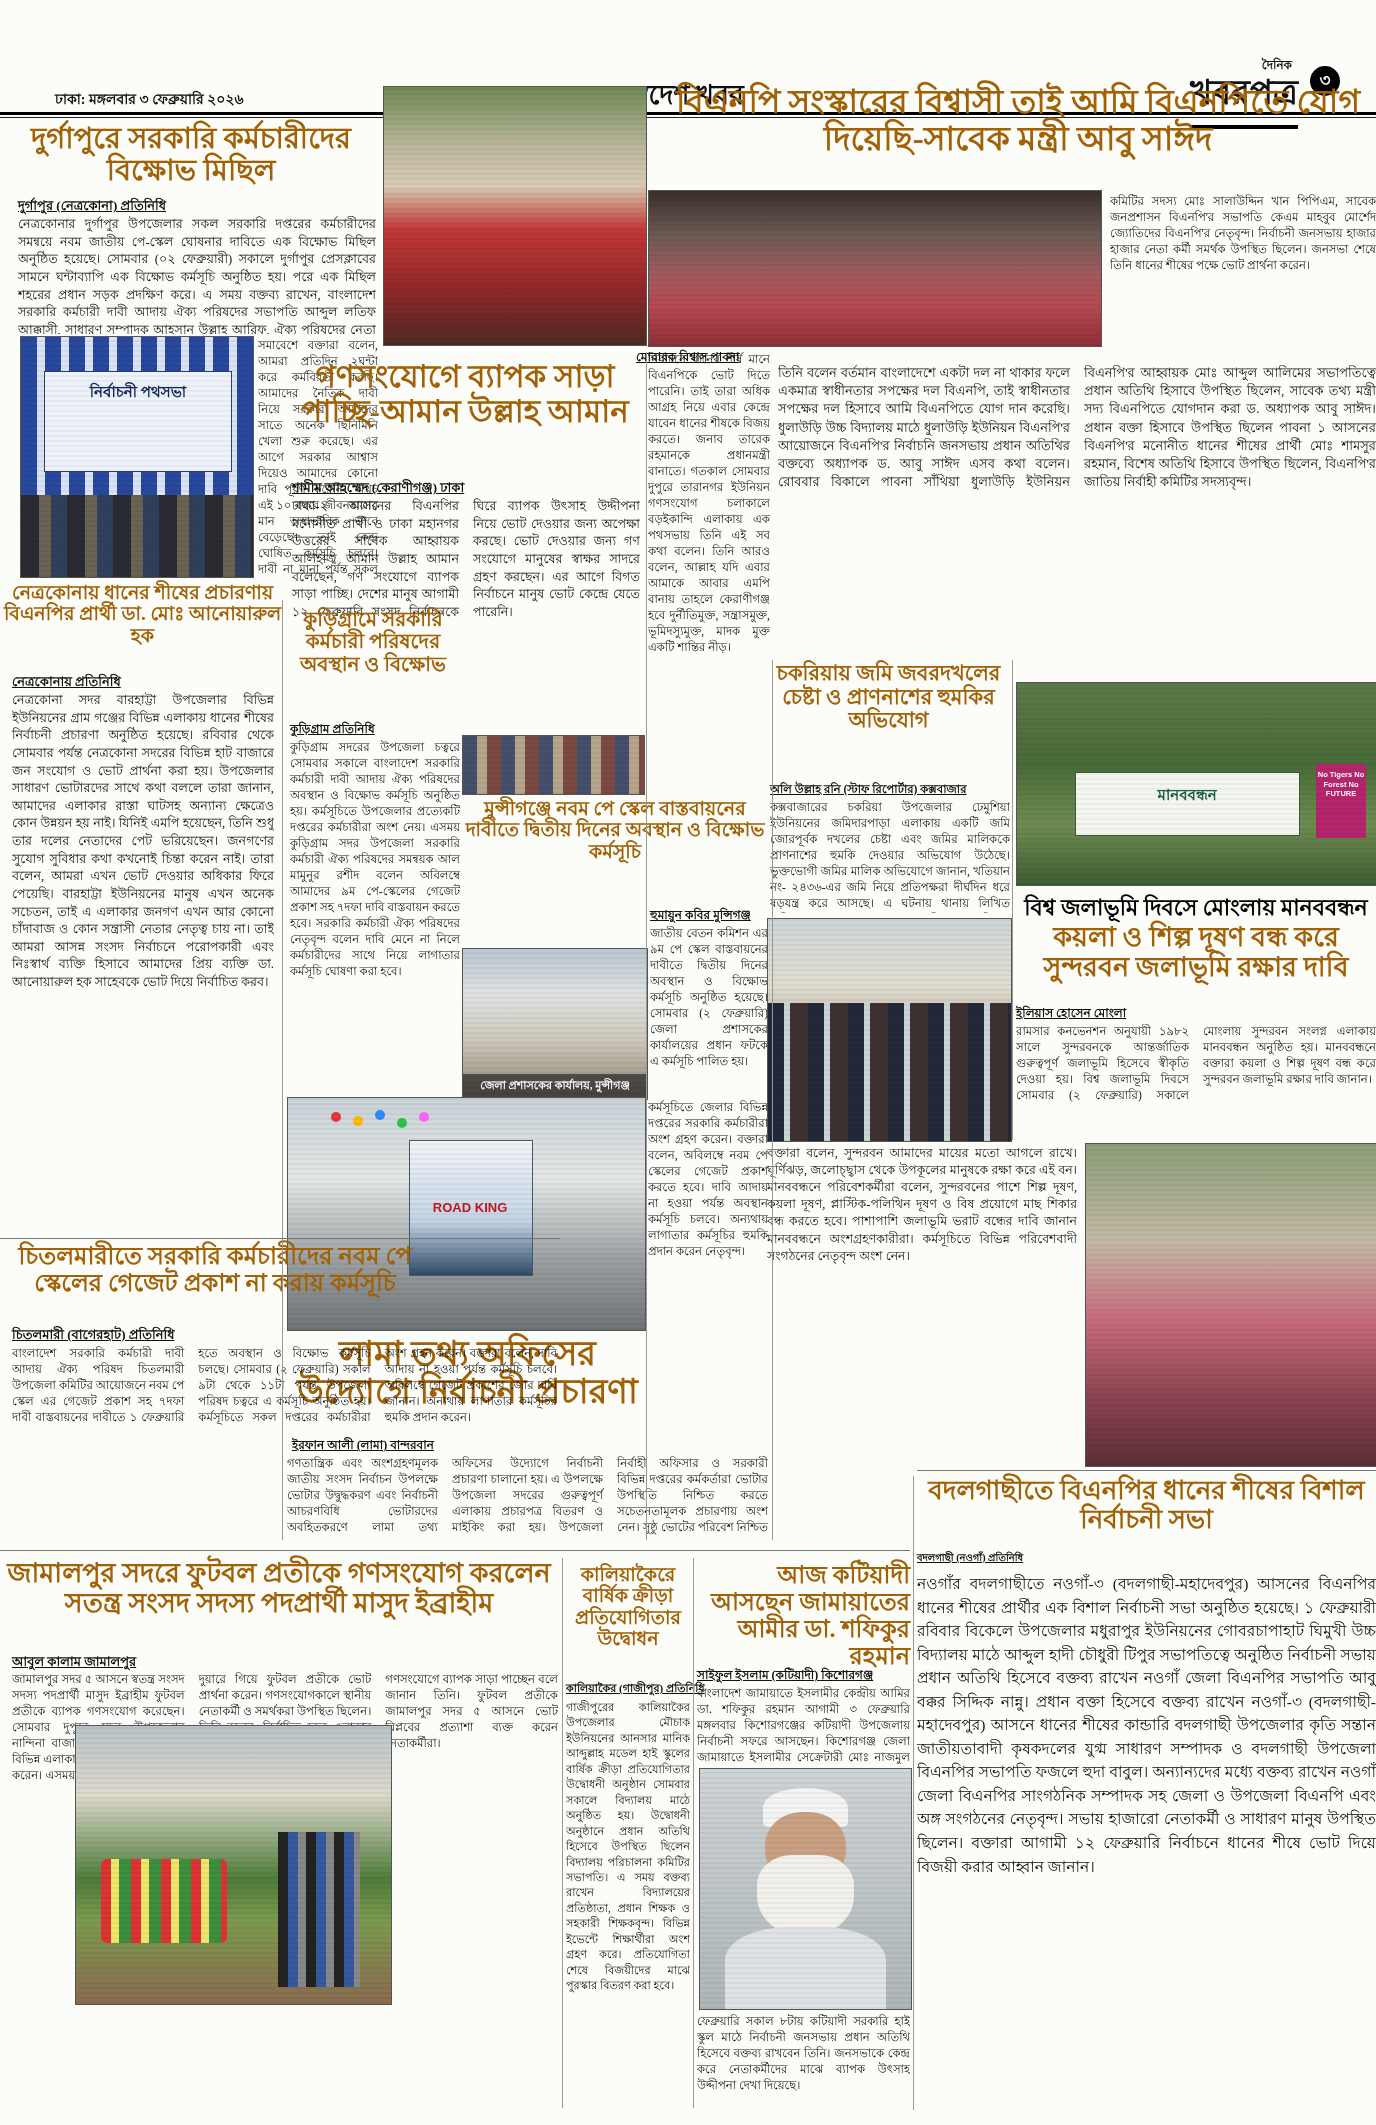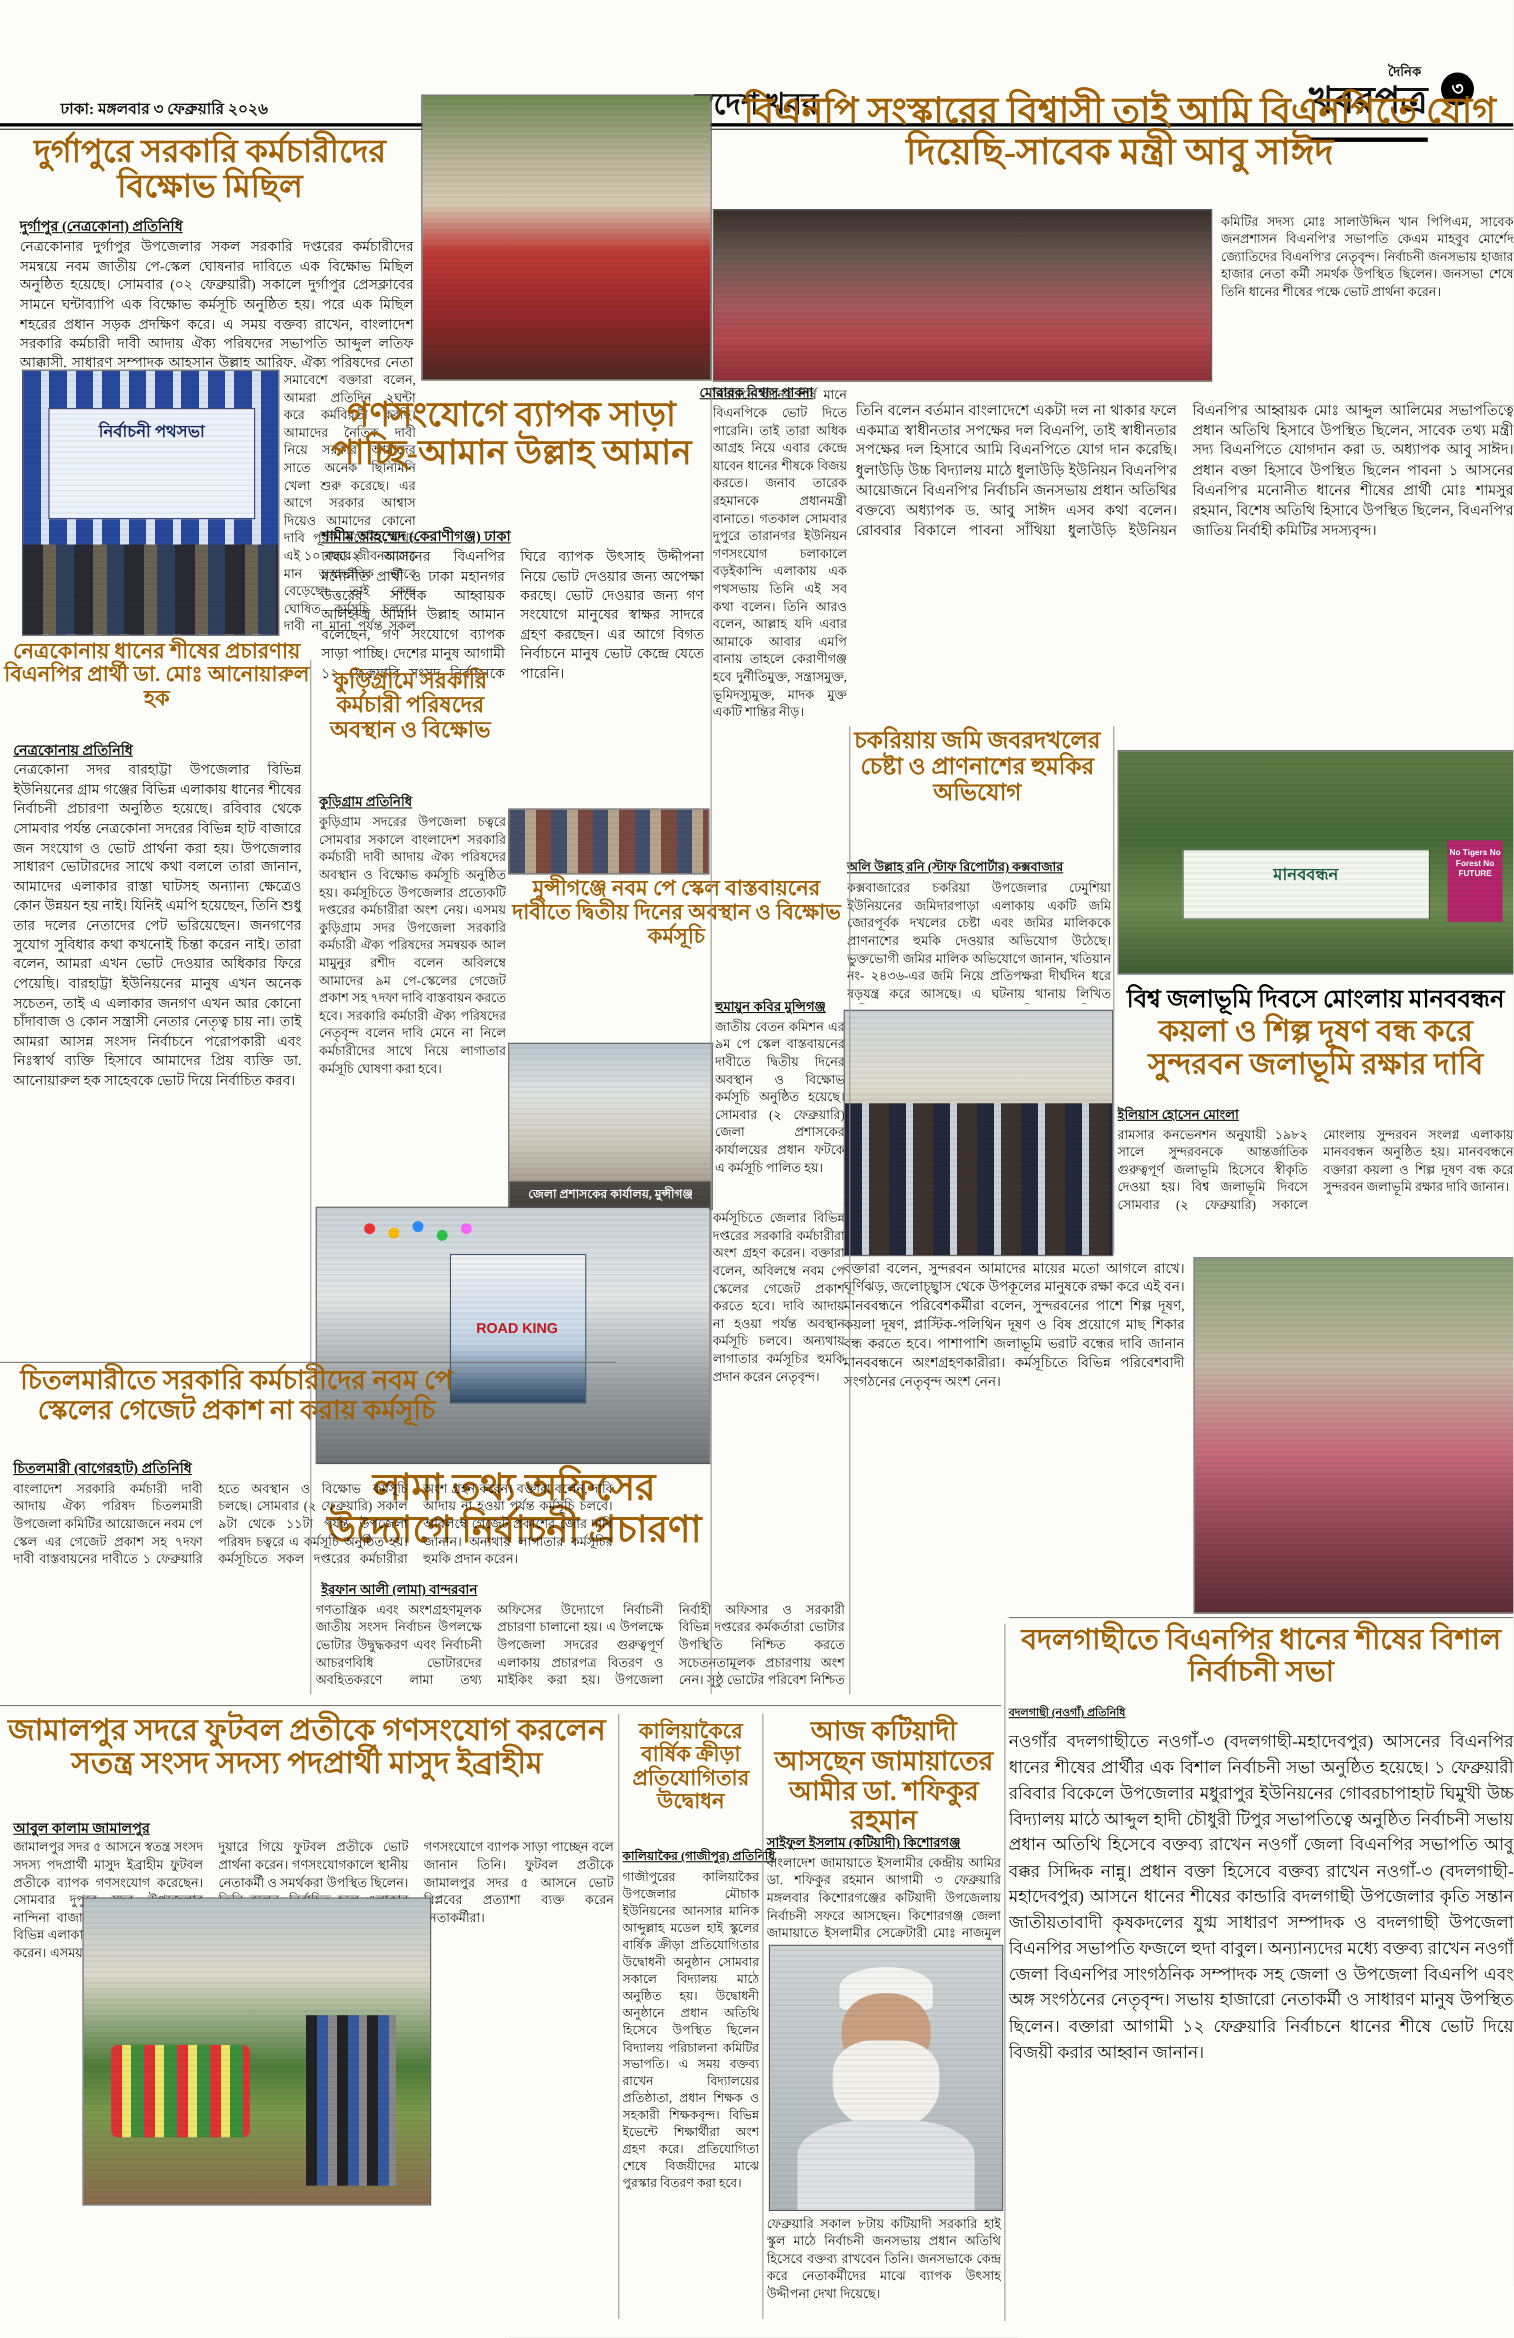--- a/index.html
+++ b/index.html
@@ -152,21 +152,21 @@
   <div class="abs body-sm cols3" style="left:12px;top:1672px;width:546px;height:436px;">জামালপুর সদর ৫ আসনে স্বতন্ত্র সংসদ সদস্য পদপ্রার্থী মাসুদ ইব্রাহীম ফুটবল প্রতীকে ব্যাপক গণসংযোগ করেছেন। সোমবার দুপুরে সদর উপজেলার নান্দিনা বাজার, হাজিপুর বাজার সহ বিভিন্ন এলাকায় পথসভা ও গণসংযোগ করেন। এসময় তিনি ভোটারদের দুয়ারে দুয়ারে গিয়ে ফুটবল প্রতীকে ভোট প্রার্থনা করেন। গণসংযোগকালে স্থানীয় নেতাকর্মী ও সমর্থকরা উপস্থিত ছিলেন। তিনি বলেন, নির্বাচিত হলে এলাকার রাস্তাঘাট উন্নয়ন, শিক্ষা, স্বাস্থ্য ও সামাজিক নিরাপত্তায় কাজ করবো। এলাকাবাসীর ভালোবাসায় গণসংযোগে ব্যাপক সাড়া পাচ্ছেন বলে জানান তিনি। ফুটবল প্রতীকে জামালপুর সদর ৫ আসনে ভোট বিপ্লবের প্রত্যাশা ব্যক্ত করেন নেতাকর্মীরা।</div>
   <div class="photo ph-market" style="left:75px;top:1725px;width:315px;height:278px;">
     <div class="stall"></div>
     <div class="fig"></div>
   </div>
 
   <div class="abs headline" style="left:566px;top:1564px;width:124px;font-size:19px;">কালিয়াকৈরে বার্ষিক ক্রীড়া প্রতিযোগিতার উদ্বোধন</div>
   <div class="abs byline" style="left:566px;top:1682px;font-size:11px;">কালিয়াকৈর (গাজীপুর) প্রতিনিধি</div>
   <div class="abs body-sm" style="left:566px;top:1700px;width:124px;height:405px;font-size:11.2px;">গাজীপুরের কালিয়াকৈর উপজেলার মৌচাক ইউনিয়নের আনসার মানিক আব্দুল্লাহ মডেল হাই স্কুলের বার্ষিক ক্রীড়া প্রতিযোগিতার উদ্বোধনী অনুষ্ঠান সোমবার সকালে বিদ্যালয় মাঠে অনুষ্ঠিত হয়। উদ্বোধনী অনুষ্ঠানে প্রধান অতিথি হিসেবে উপস্থিত ছিলেন বিদ্যালয় পরিচালনা কমিটির সভাপতি। এ সময় বক্তব্য রাখেন বিদ্যালয়ের প্রতিষ্ঠাতা, প্রধান শিক্ষক ও সহকারী শিক্ষকবৃন্দ। বিভিন্ন ইভেন্টে শিক্ষার্থীরা অংশ গ্রহণ করে। প্রতিযোগিতা শেষে বিজয়ীদের মাঝে পুরস্কার বিতরণ করা হবে।</div>
 
-  <div class="abs headline" style="left:697px;top:1562px;width:213px;font-size:24px;">আজ কটিয়াদী আসছেন জামায়াতের আমীর ডা. শফিকুর রহমান</div>
+  <div class="abs headline" style="left:697px;top:1562px;width:213px;font-size:24px;text-align:right;">আজ কটিয়াদী আসছেন জামায়াতের আমীর ডা. শফিকুর রহমান</div>
   <div class="abs byline" style="left:697px;top:1668px;font-size:12px;">সাইফুল ইসলাম (কটিয়াদী) কিশোরগঞ্জ</div>
   <div class="abs body-sm" style="left:697px;top:1686px;width:213px;height:78px;">বাংলাদেশ জামায়াতে ইসলামীর কেন্দ্রীয় আমির ডা. শফিকুর রহমান আগামী ৩ ফেব্রুয়ারি মঙ্গলবার কিশোরগঞ্জের কটিয়াদী উপজেলায় নির্বাচনী সফরে আসছেন। কিশোরগঞ্জ জেলা জামায়াতে ইসলামীর সেক্রেটারী মোঃ নাজমুল ইসলাম প্রেস ব্রিফিং এর মাধ্যমে বিষয়টি নিশ্চিত করে জানান, ৩</div>
   <div class="photo ph-portrait" style="left:699px;top:1768px;width:211px;height:240px;">
     <div class="cap2"></div>
     <div class="face"></div>
     <div class="beard"></div>
     <div class="torso"></div>
   </div>
   <div class="abs body-sm" style="left:697px;top:2014px;width:213px;height:95px;">ফেব্রুয়ারি সকাল ৮টায় কটিয়াদী সরকারি হাই স্কুল মাঠে নির্বাচনী জনসভায় প্রধান অতিথি হিসেবে বক্তব্য রাখবেন তিনি। জনসভাকে কেন্দ্র করে নেতাকর্মীদের মাঝে ব্যাপক উৎসাহ উদ্দীপনা দেখা দিয়েছে।</div>
 

